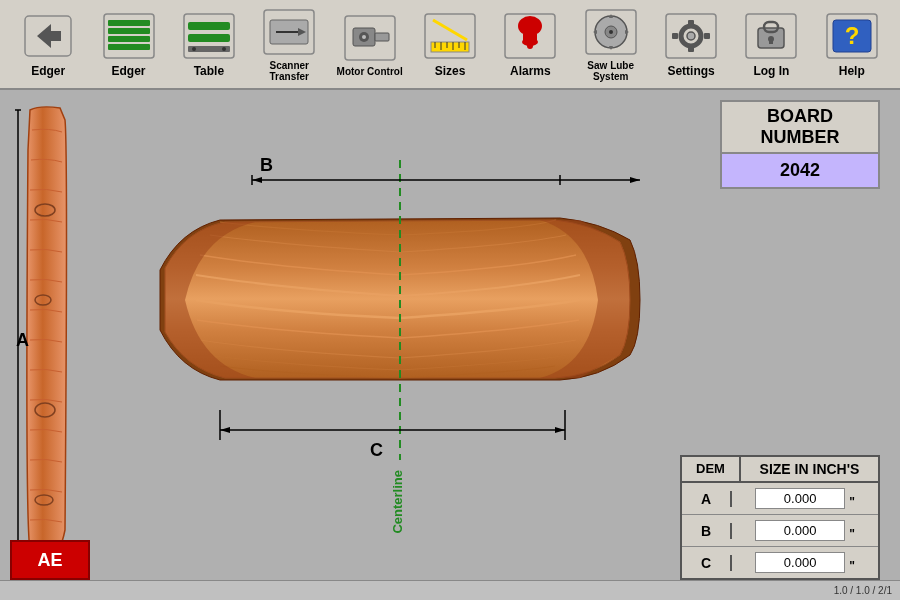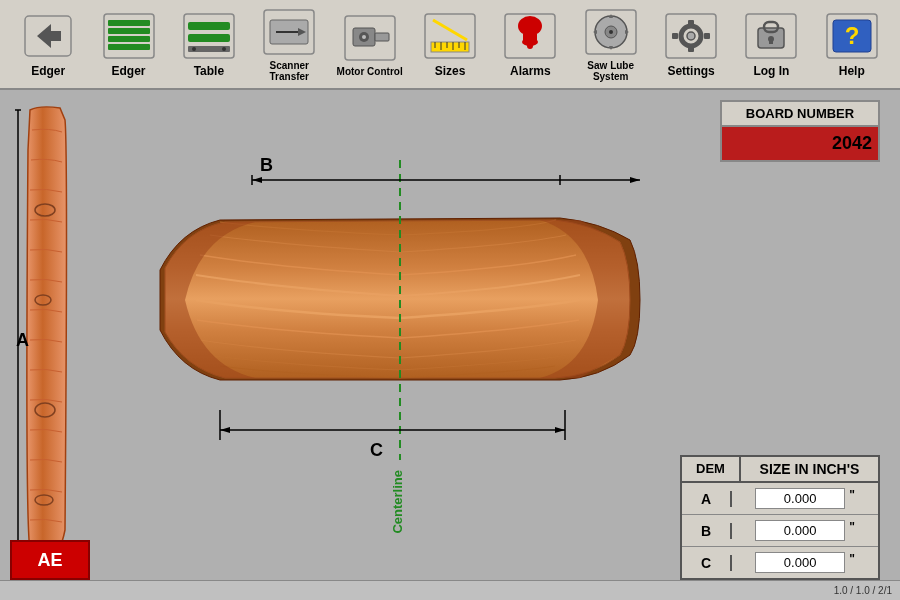--- a/index.html
+++ b/index.html
@@ -77,29 +77,29 @@
       position: absolute;
       right: 20px;
       top: 10px;
       width: 160px;
     }
     #board-number-box .bn-title {
       background: #d4d0c8;
       border: 2px solid #888;
       border-bottom: none;
       text-align: center;
-      font-size: 13px;
+      font-size: 18px;
       font-weight: bold;
       padding: 4px;
       color: #000;
     }
     #board-number-box .bn-value {
-      background: #b91c1c;
+      background: #c4b5fd;
       border: 2px solid #888;
-      text-align: right;
+      text-align: center;
       font-size: 18px;
       font-weight: bold;
       padding: 6px;
       color: #000;
     }
 
     
     #measurements-table {
       position: absolute;
       right: 20px;
@@ -138,21 +138,21 @@
     .mt-row .mt-dim {
       width: 50px;
       text-align: center;
       font-size: 14px;
       font-weight: bold;
       border-right: 2px solid #555;
     }
     .mt-row .mt-val-wrap {
       flex: 1;
       display: flex;
-      align-items: flex-start;
+      align-items: flex-end;
       justify-content: center;
       gap: 4px;
       padding: 2px 6px;
     }
     .mt-row .mt-val {
       background: #fff;
       border: 1px solid #888;
       width: 90px;
       text-align: center;
       font-size: 13px;

